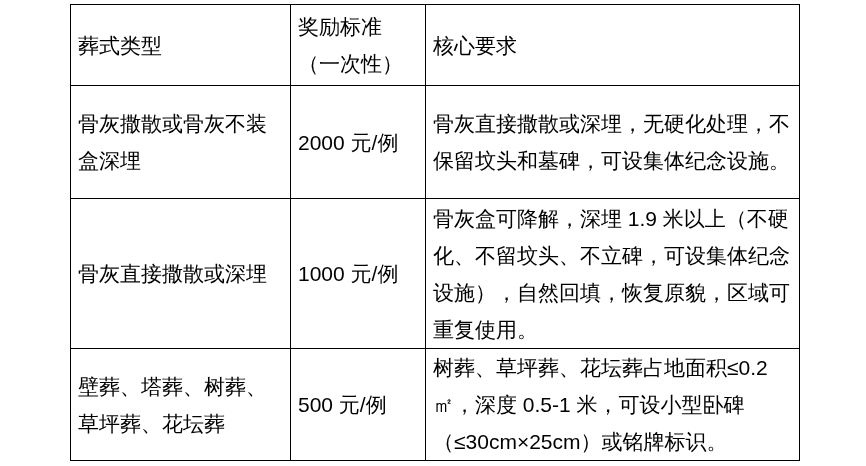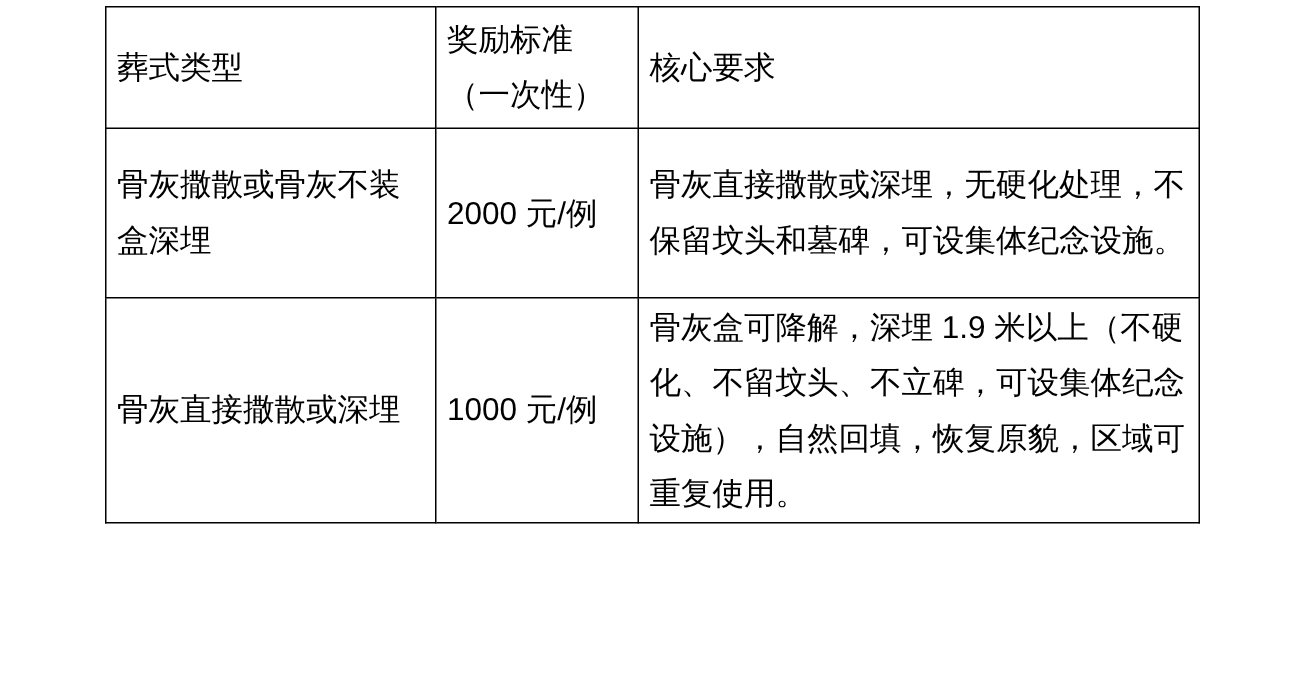--- a/index.html
+++ b/index.html
@@ -77,15 +77,20 @@
       <tr style="height:113px">
         <td class="c-type">骨灰撒散或骨灰不装盒深埋</td>
         <td class="c-reward">2000 元/例</td>
         <td class="c-req">骨灰直接撒散或深埋，无硬化处理，不保留坟头和墓碑，可设集体纪念设施。</td>
       </tr>
       <tr style="height:150px">
         <td class="c-type">骨灰直接撒散或深埋</td>
         <td class="c-reward">1000 元/例</td>
         <td class="c-req">骨灰盒可降解，深埋 1.9 米以上（不硬化、不留坟头、不立碑，可设集体纪念设施），自然回填，恢复原貌，区域可重复使用。</td>
       </tr>
+      <tr style="height:110px">
+        <td class="c-type">壁葬、塔葬、树葬、草坪葬、花坛葬</td>
+        <td class="c-reward">500 元/例</td>
+        <td class="c-req">树葬、草坪葬、花坛葬占地面积≤0.2 ㎡，深度 0.5-1 米，可设小型卧碑（≤30cm×25cm）或铭牌标识。</td>
+      </tr>
     </tbody>
   </table>
 </div>
 
 </body></html>

